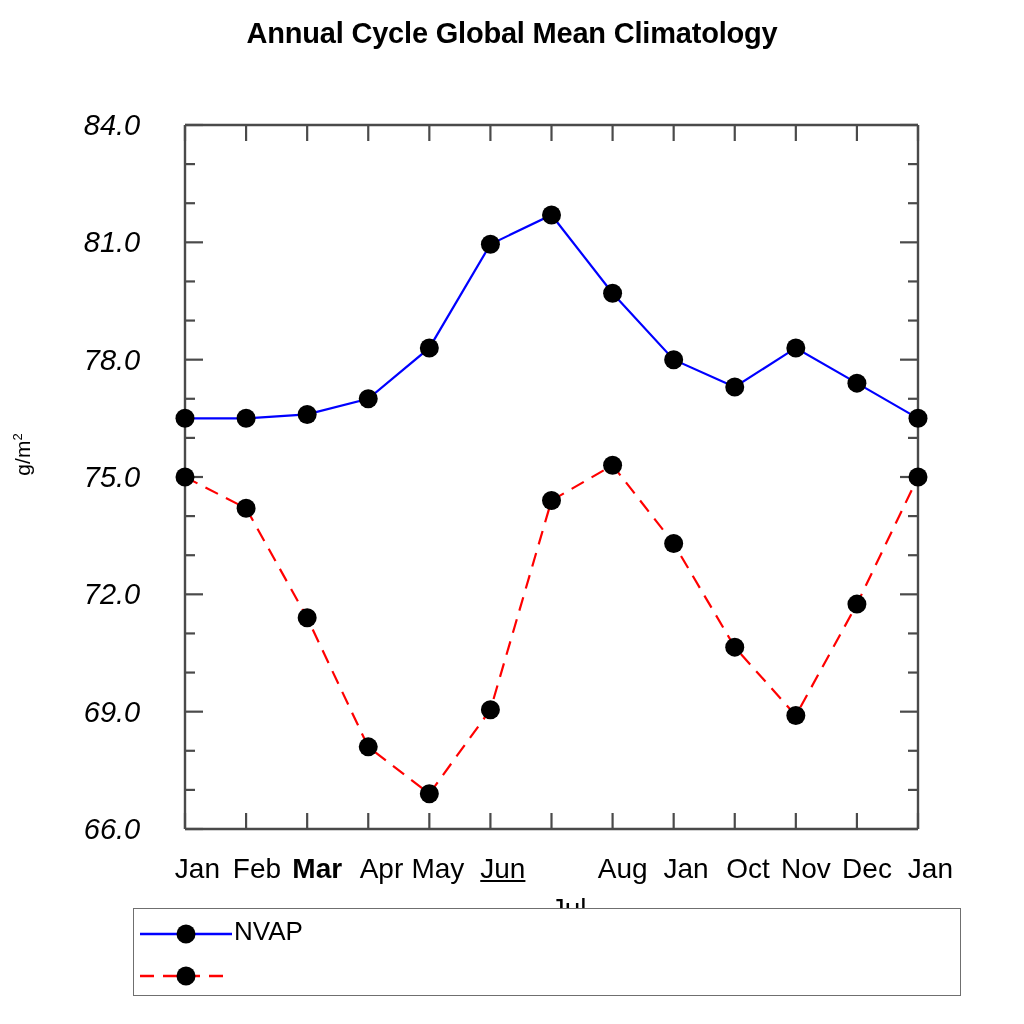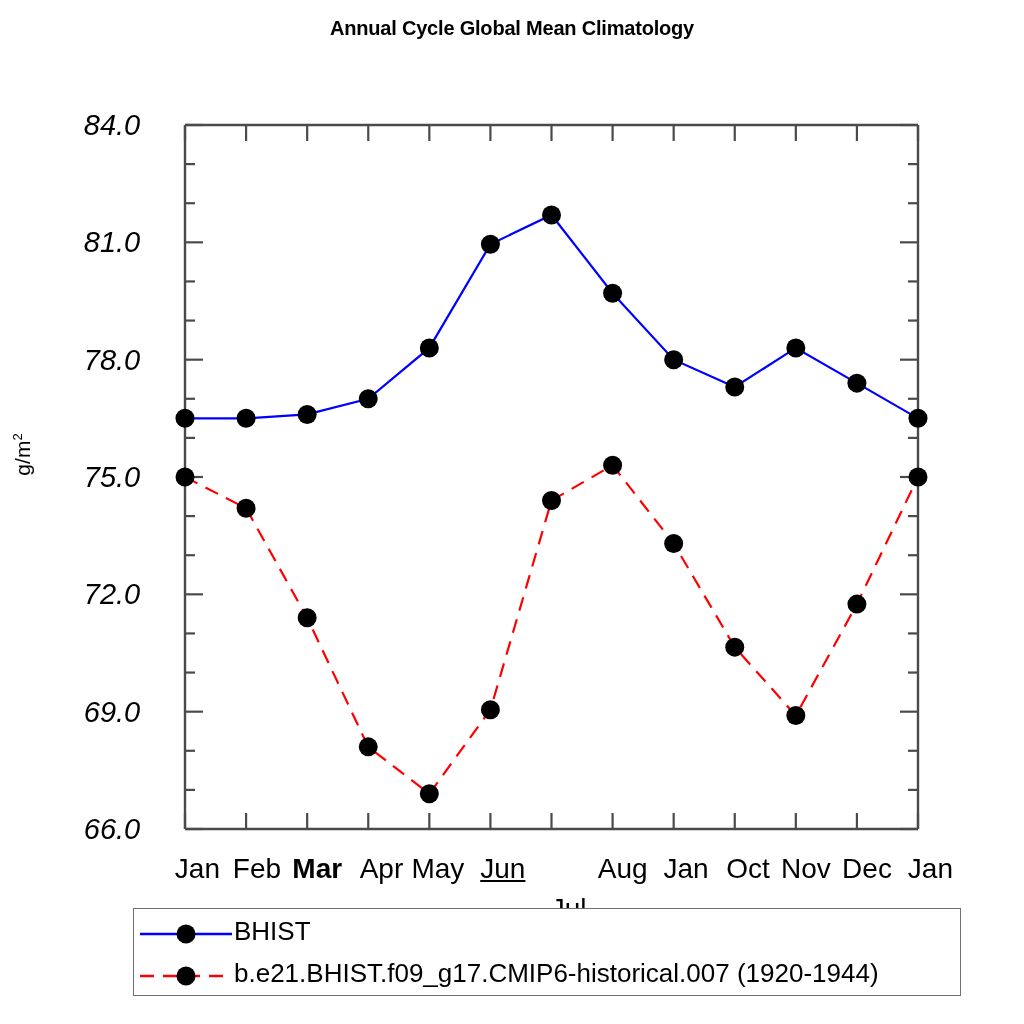--- a/index.html
+++ b/index.html
@@ -4,21 +4,21 @@
 <style>
   html,body{margin:0;padding:0;}
   body{
     width:1024px;height:1024px;background:#ffffff;
     font-family:"Liberation Sans", sans-serif;
     color:#000000;overflow:hidden;position:relative;
   }
   #chart-root{position:absolute;inset:0;}
   .title{
     position:absolute;top:17px;left:0;width:1024px;text-align:center;
-    font-size:20px;font-weight:bold;letter-spacing:-0.2px;
+    font-size:29px;font-weight:bold;letter-spacing:-0.2px;
   }
   .subtitle{
     position:absolute;top:70px;left:192px;
     font-size:26px;font-weight:normal;
   }
   .ylabel{
     position:absolute;left:-33px;top:442px;width:110px;text-align:center;
     font-size:21px;transform:rotate(-90deg);transform-origin:center center;
   }
   .ylabel sup{font-size:13px;vertical-align:super;}
@@ -180,25 +180,24 @@
       <div class="tick-x-label" style="left: 883px; top: 853px;">Jan</div>
     </div>
 
   <div class="legend-box">
     <div id="legend-rows">
         <div class="legend-row" style="top: 4px;">
           <svg class="legend-swatch" width="96" height="42">
             <line x1="2" y1="21" x2="94" y2="21" stroke="#0000ff" stroke-width="2.4"></line>
             <circle cx="48" cy="21" r="9.5" fill="#000000"></circle>
           </svg>
-          <div class="legend-text" style="top: 3px;">BHIST</div>
+          <div class="legend-text" style="top: 3px;">NVAP</div>
         </div>
         <div class="legend-row" style="top: 46px;">
           <svg class="legend-swatch" width="96" height="42">
             <line x1="2" y1="21" x2="94" y2="21" stroke="#ff0000" stroke-width="2.4" stroke-dasharray="14,9"></line>
             <circle cx="48" cy="21" r="9.5" fill="#000000"></circle>
           </svg>
-          <div class="legend-text" style="top: 3px;">b.e21.BHIST.f09_g17.CMIP6-historical.007 (1920-1944)</div>
         </div>
       </div>
   </div>
 
 </div>
 
 </body></html>

